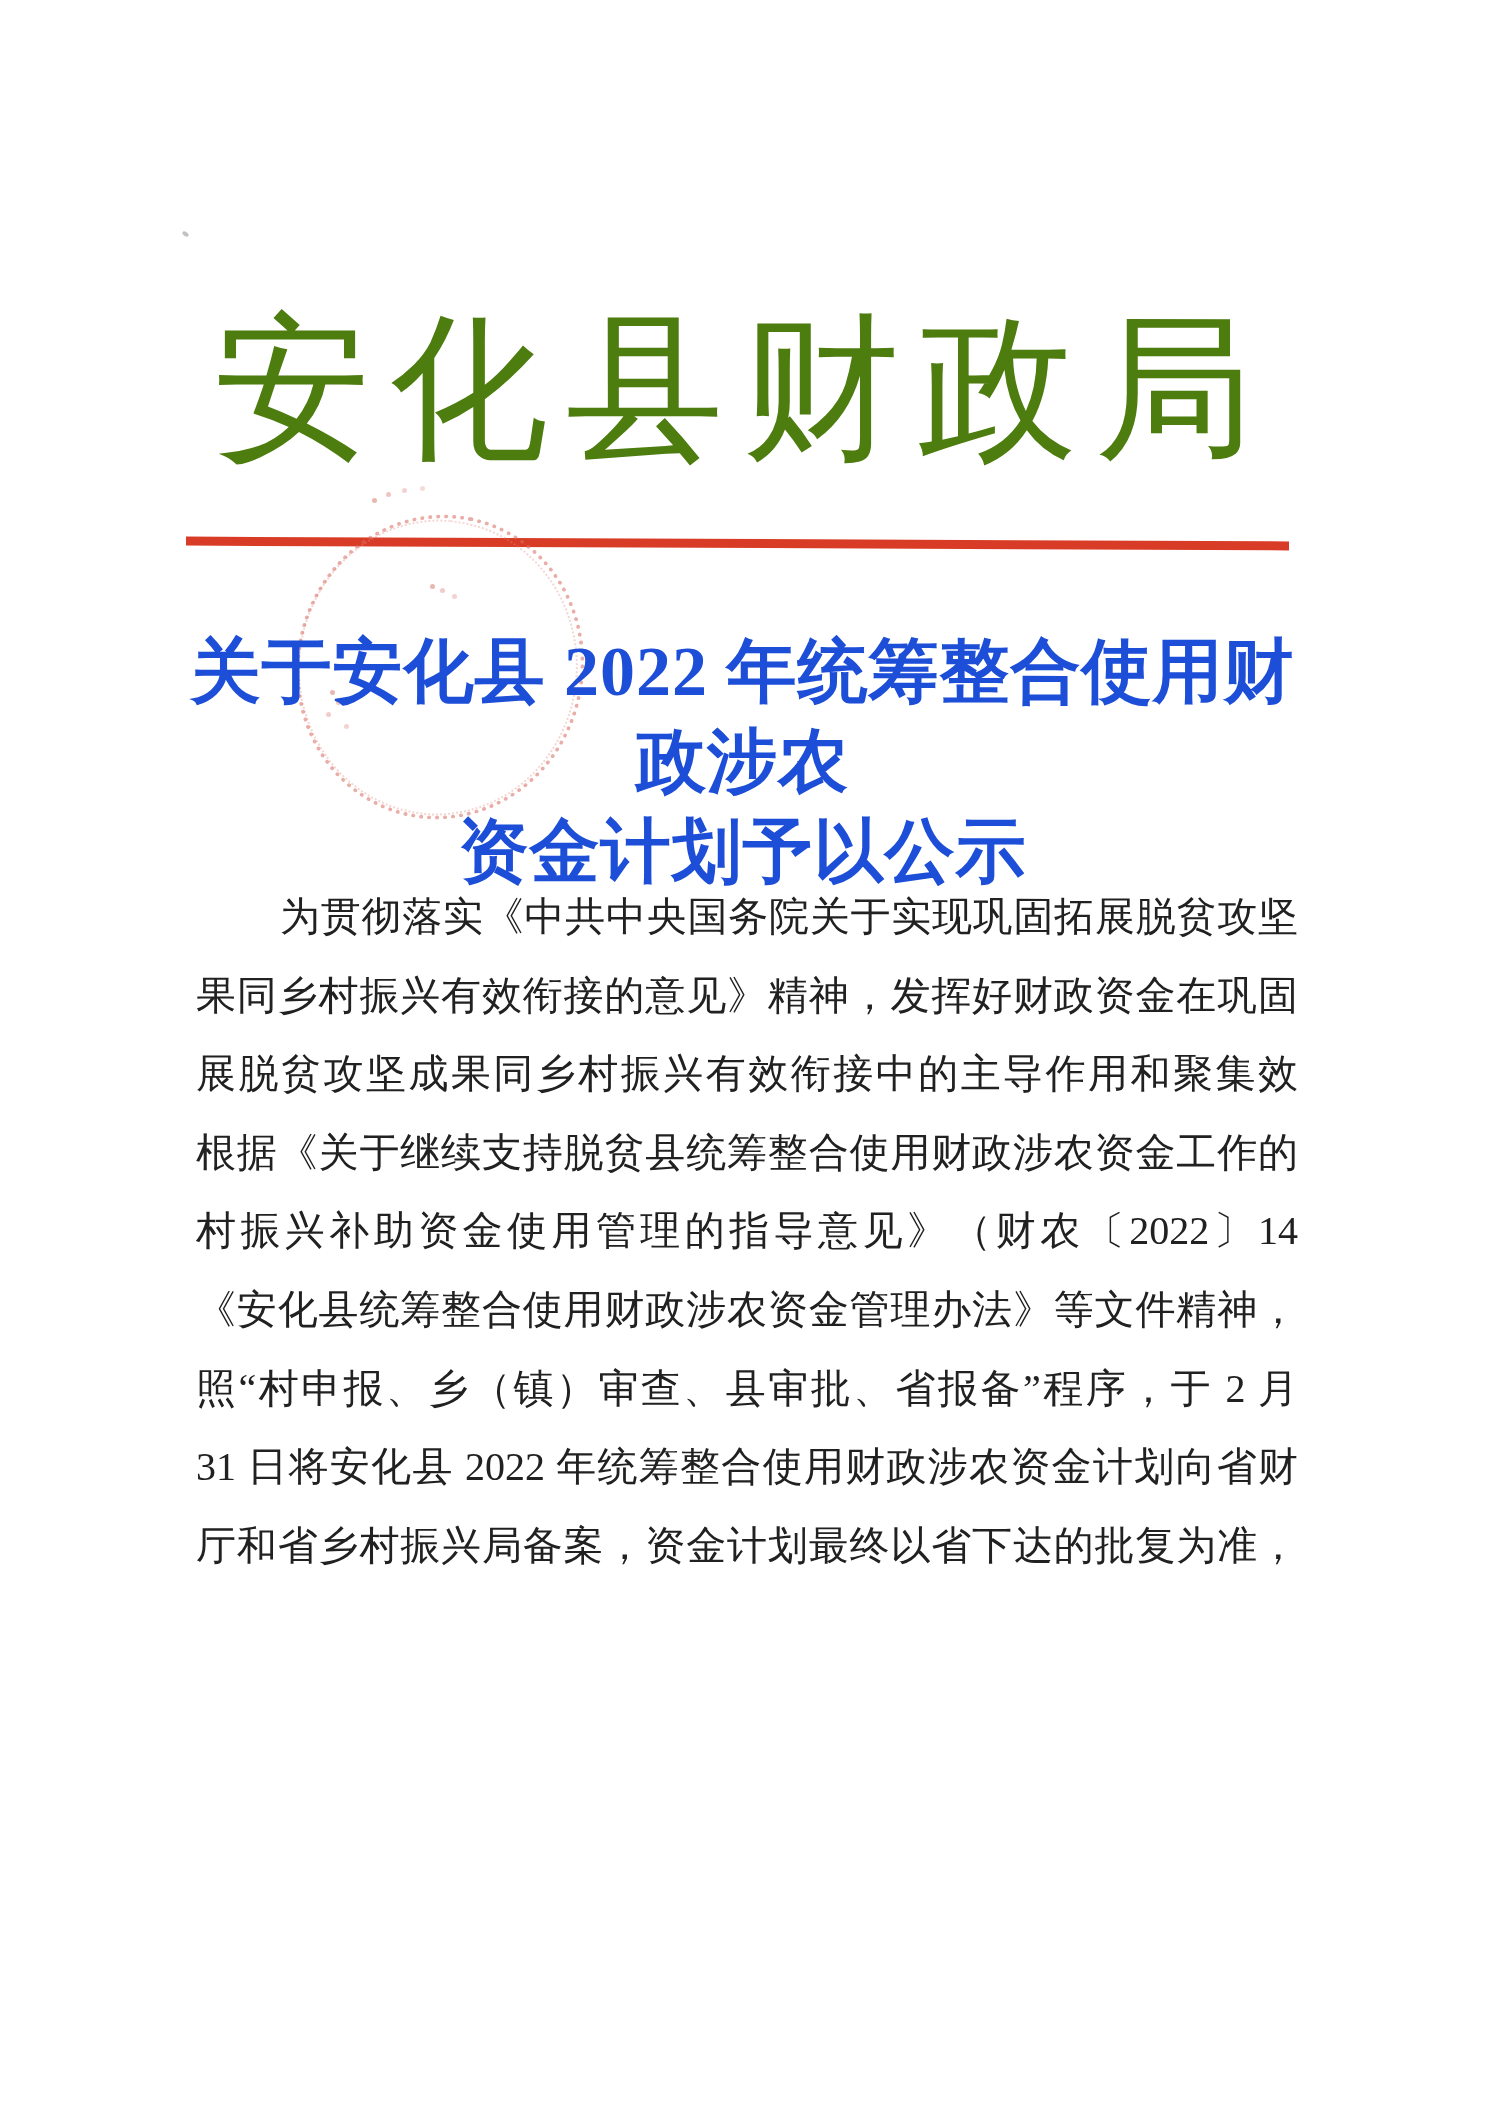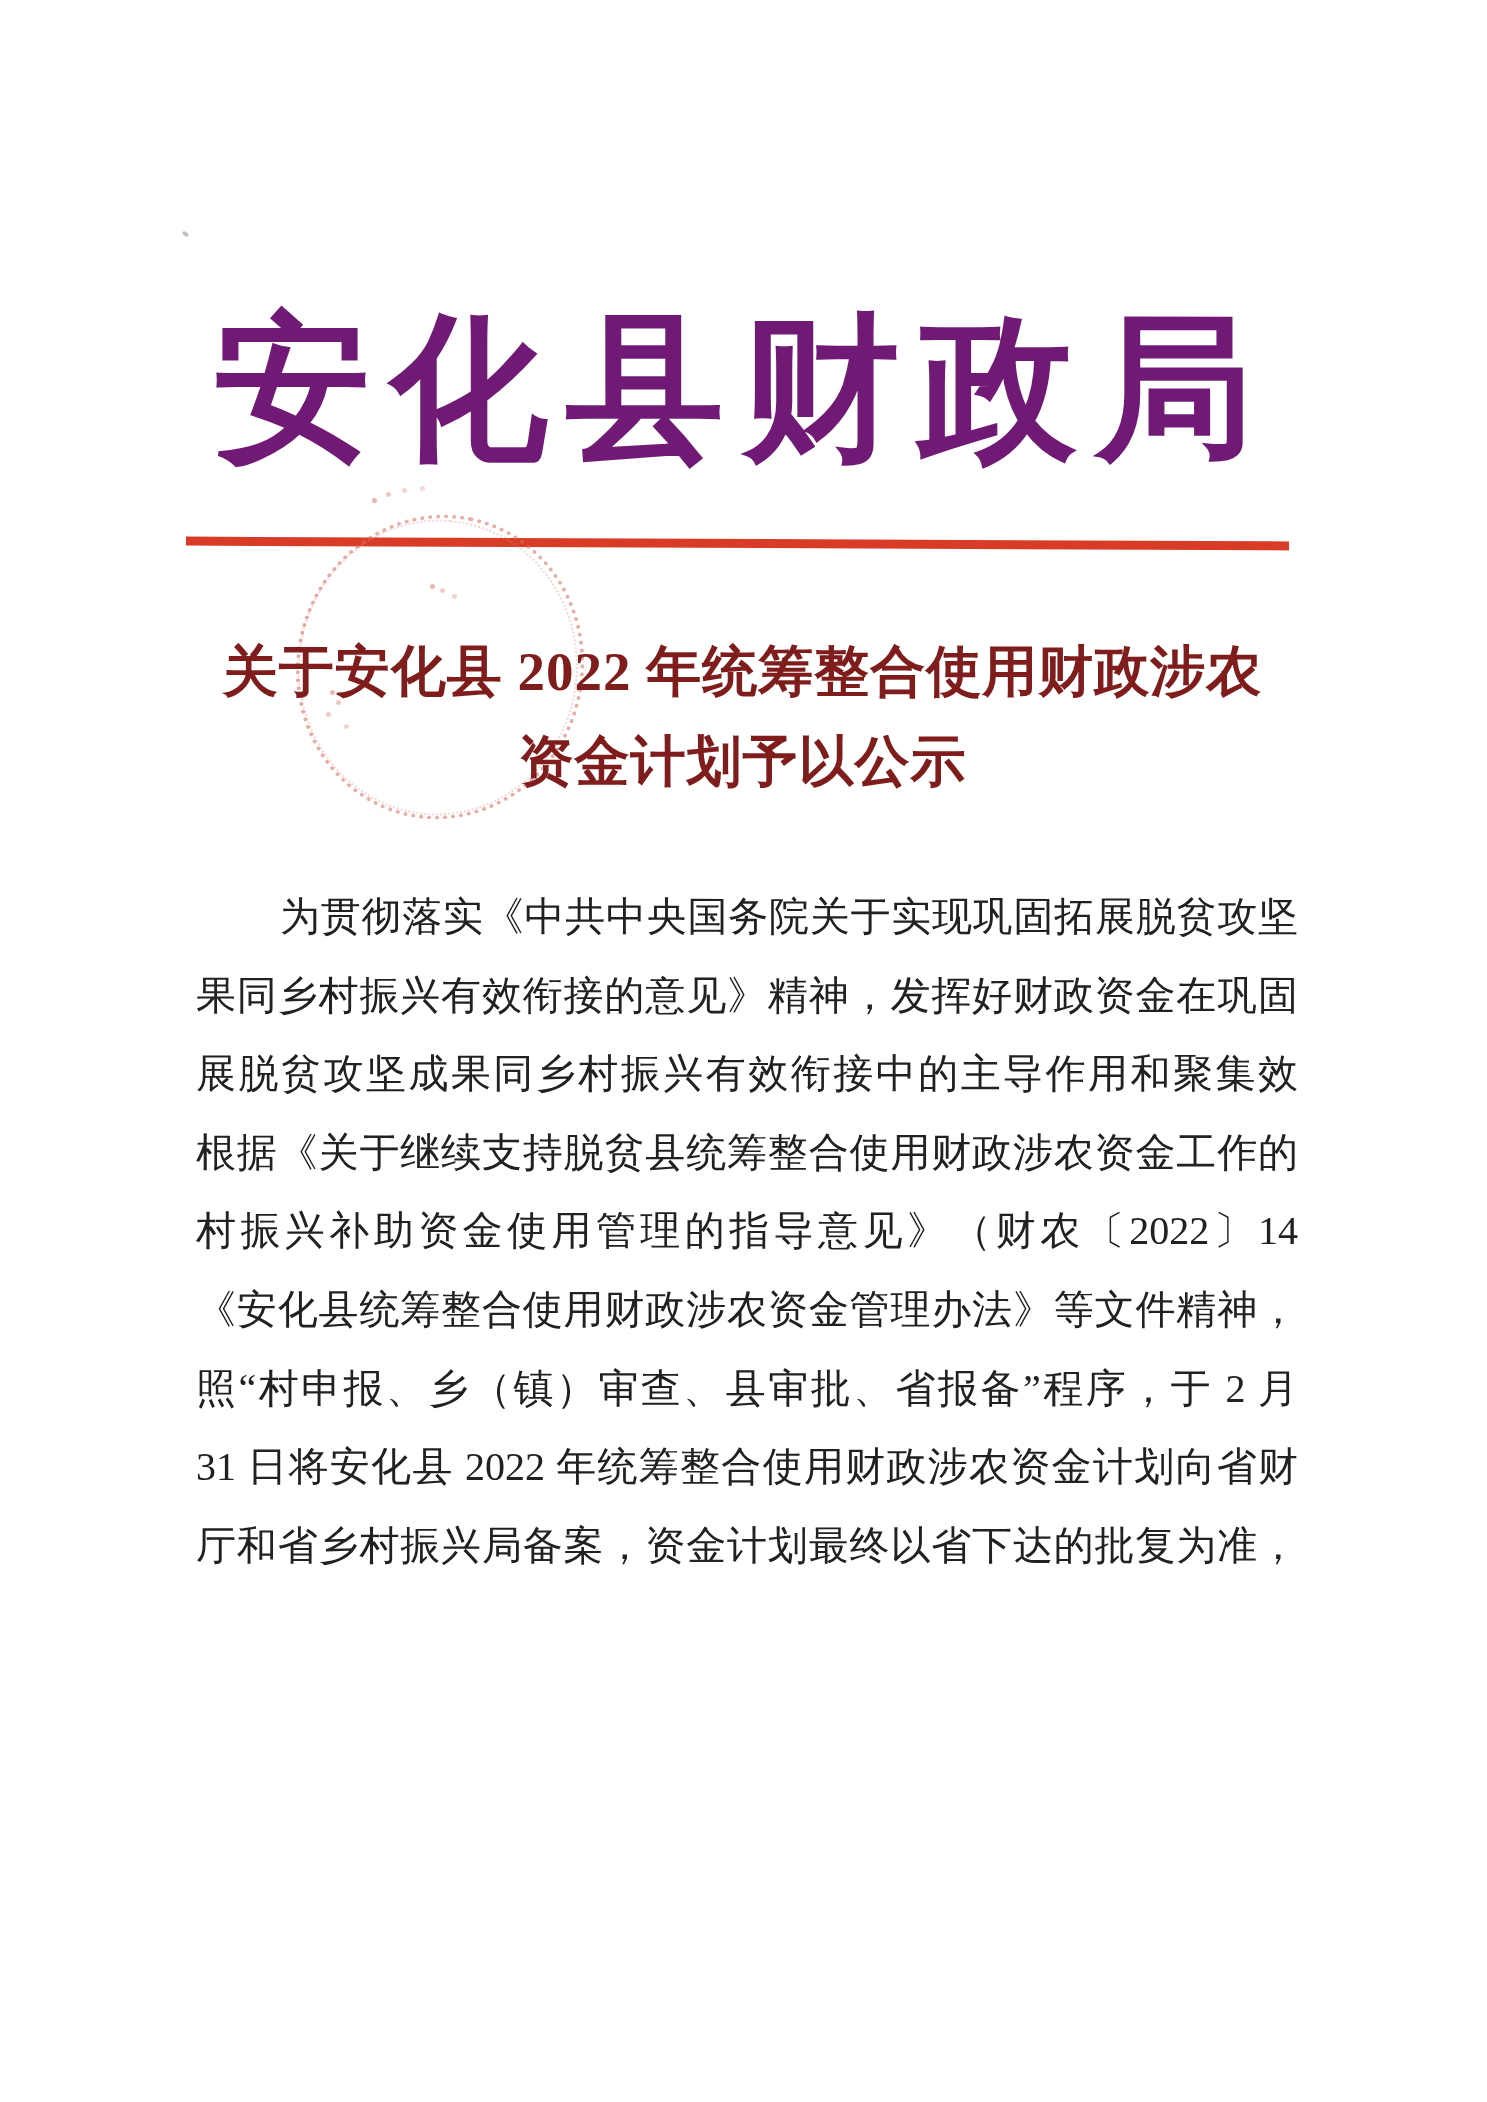--- a/index.html
+++ b/index.html
@@ -18,22 +18,22 @@
 
   
   .masthead {
     position: absolute;
     left: 213px;
     top: 296px;
     width: 1040px;
     height: 188px;
     line-height: 188px;
     font-size: 158px;
-    font-weight: 700;
-    color: #701a75;
+    font-weight: 400;
+    color: #4d7c0f;
     text-align: justify;
     text-align-last: justify;
     letter-spacing: 0;
     white-space: nowrap;
   }
 
   
   .red-rule {
     position: absolute;
     left: 186px;
@@ -80,23 +80,23 @@
   .seal-speck-c { left: 372px; top: 498px;
     box-shadow: 14px -6px 0 rgba(214,110,98,.4), 30px -10px 0 rgba(214,110,98,.3), 48px -12px 0 rgba(214,110,98,.25); }
 
   
   .doc-title {
     position: absolute;
     left: 190px;
     top: 627px;
     width: 1105px;
     text-align: center;
-    color: #7f1d1d;
+    color: #1d4ed8;
     font-weight: 900;
-    font-size: 55px;
+    font-size: 70px;
     line-height: 90px;
     letter-spacing: 1px;
     font-family: "Liberation Serif", serif;
   }
 
   
   .body-text {
     position: absolute;
     left: 196px;
     top: 878px;

